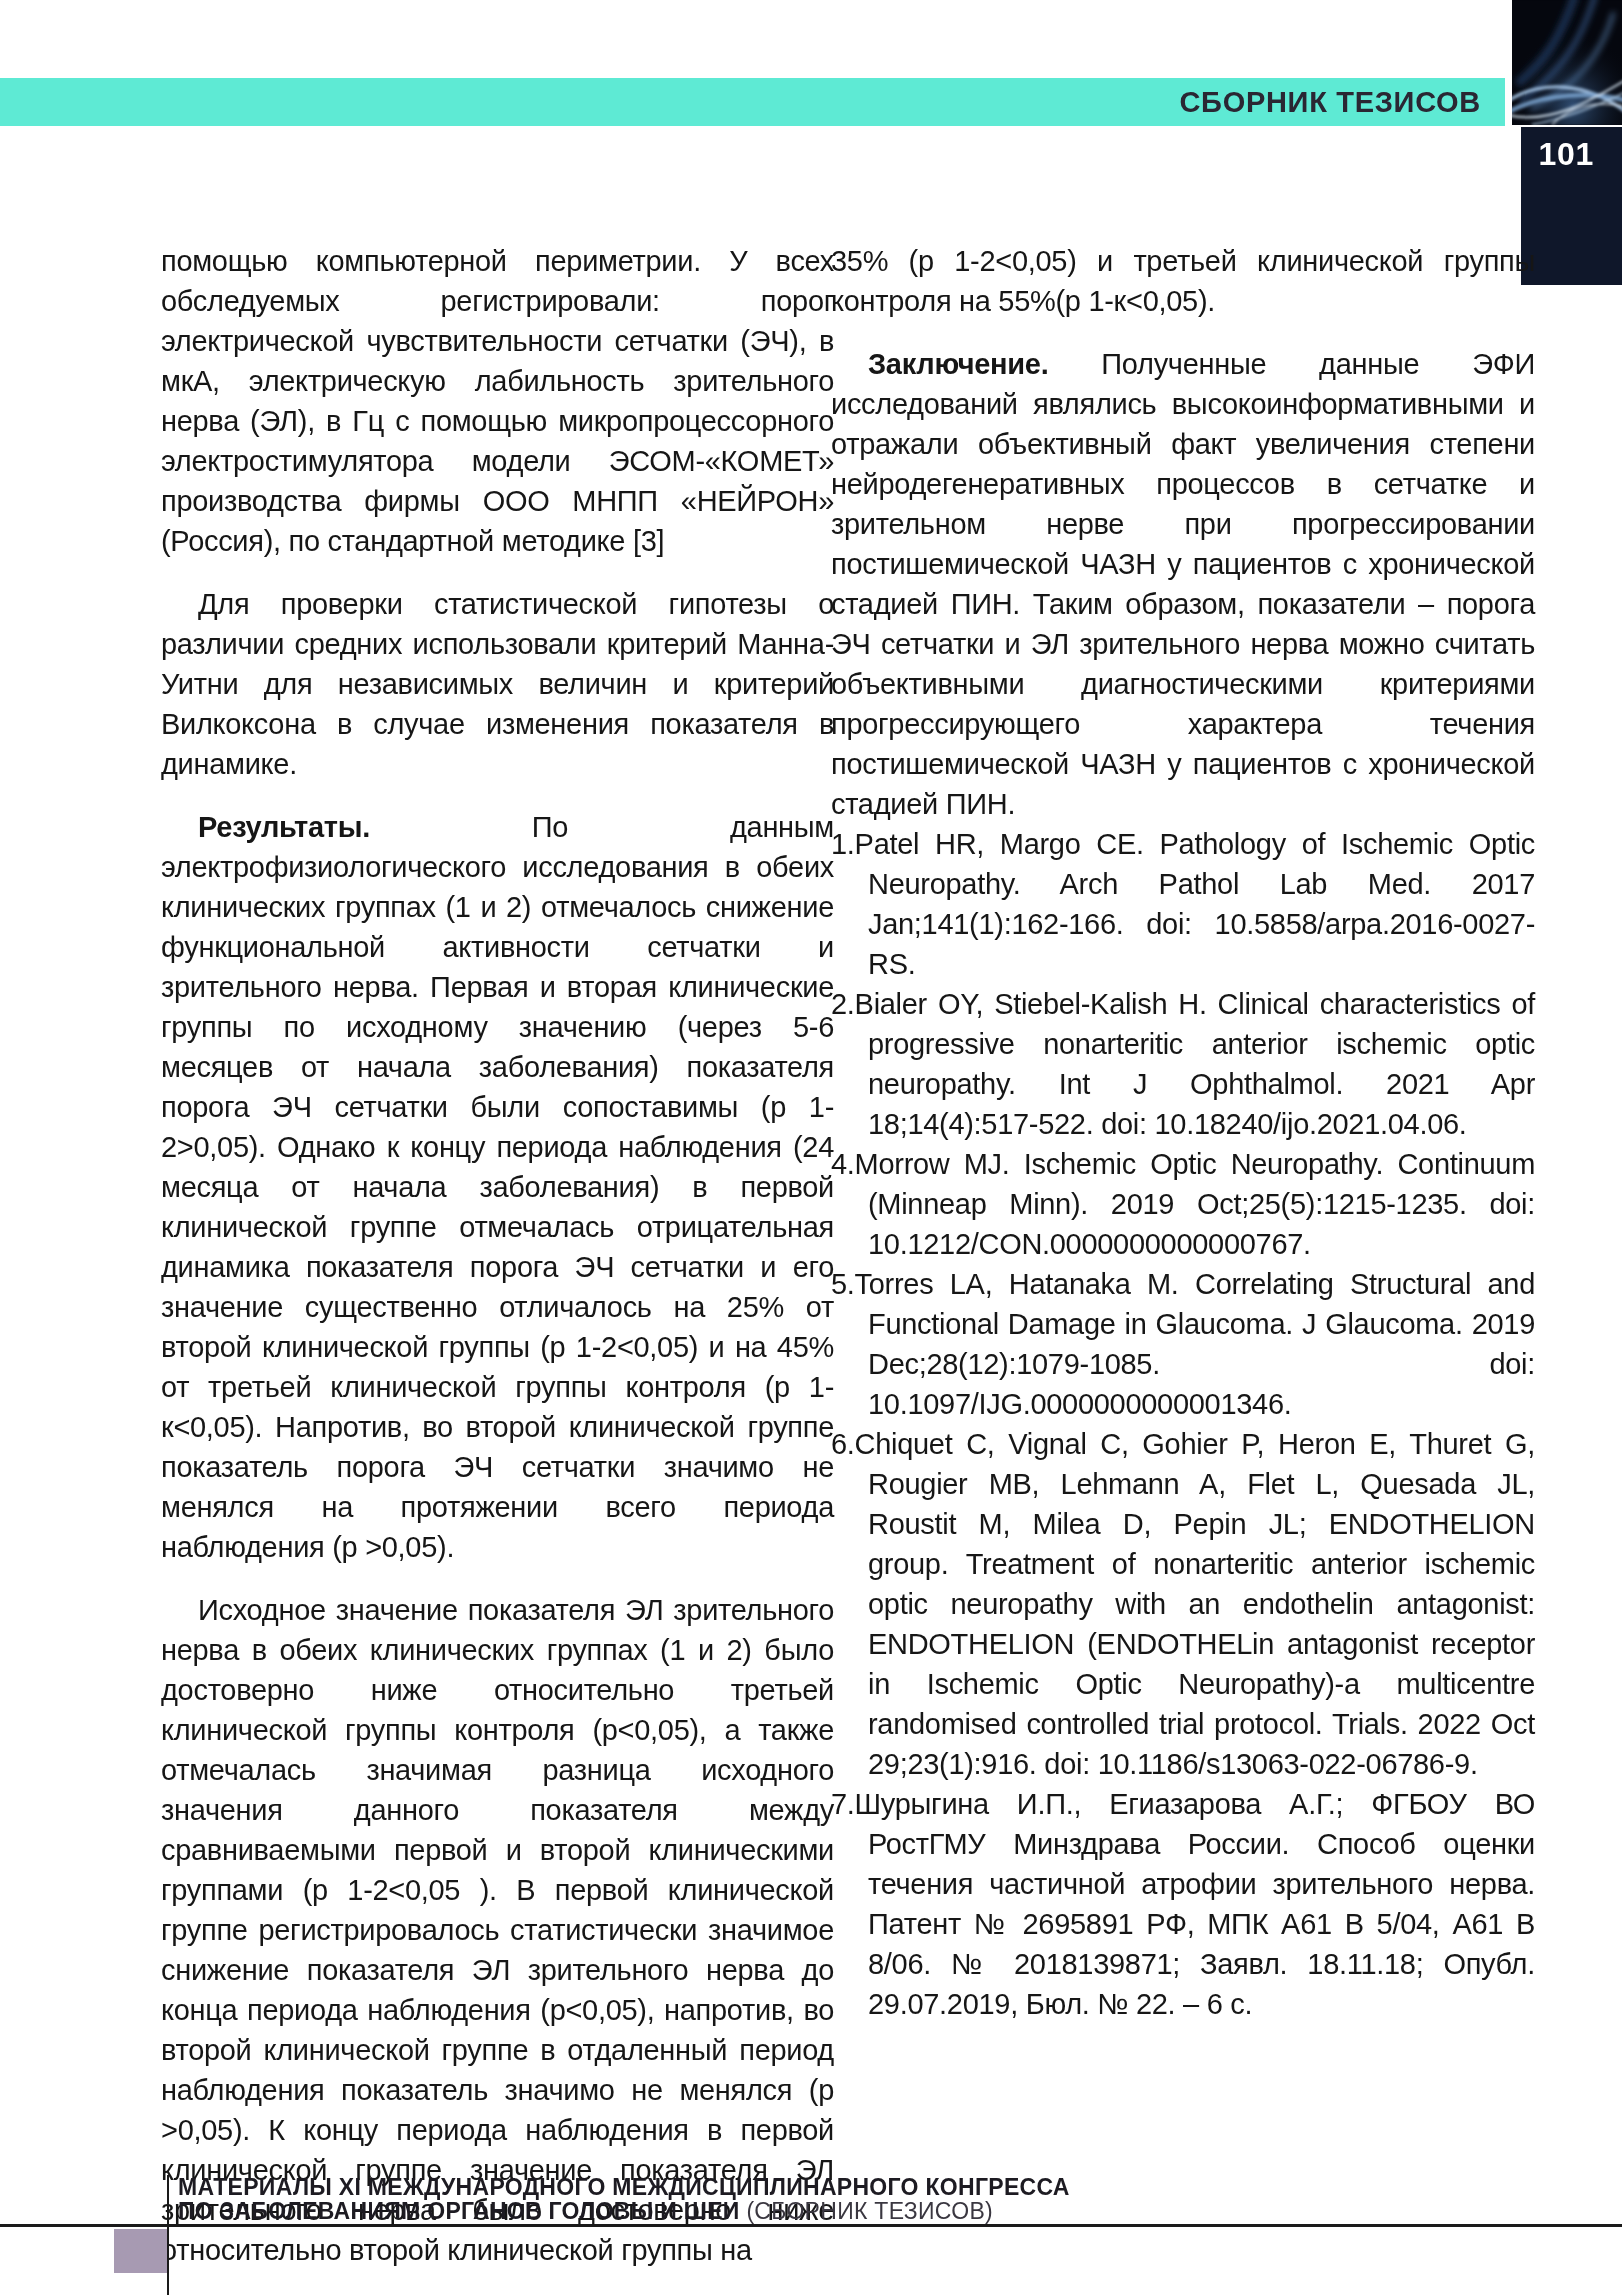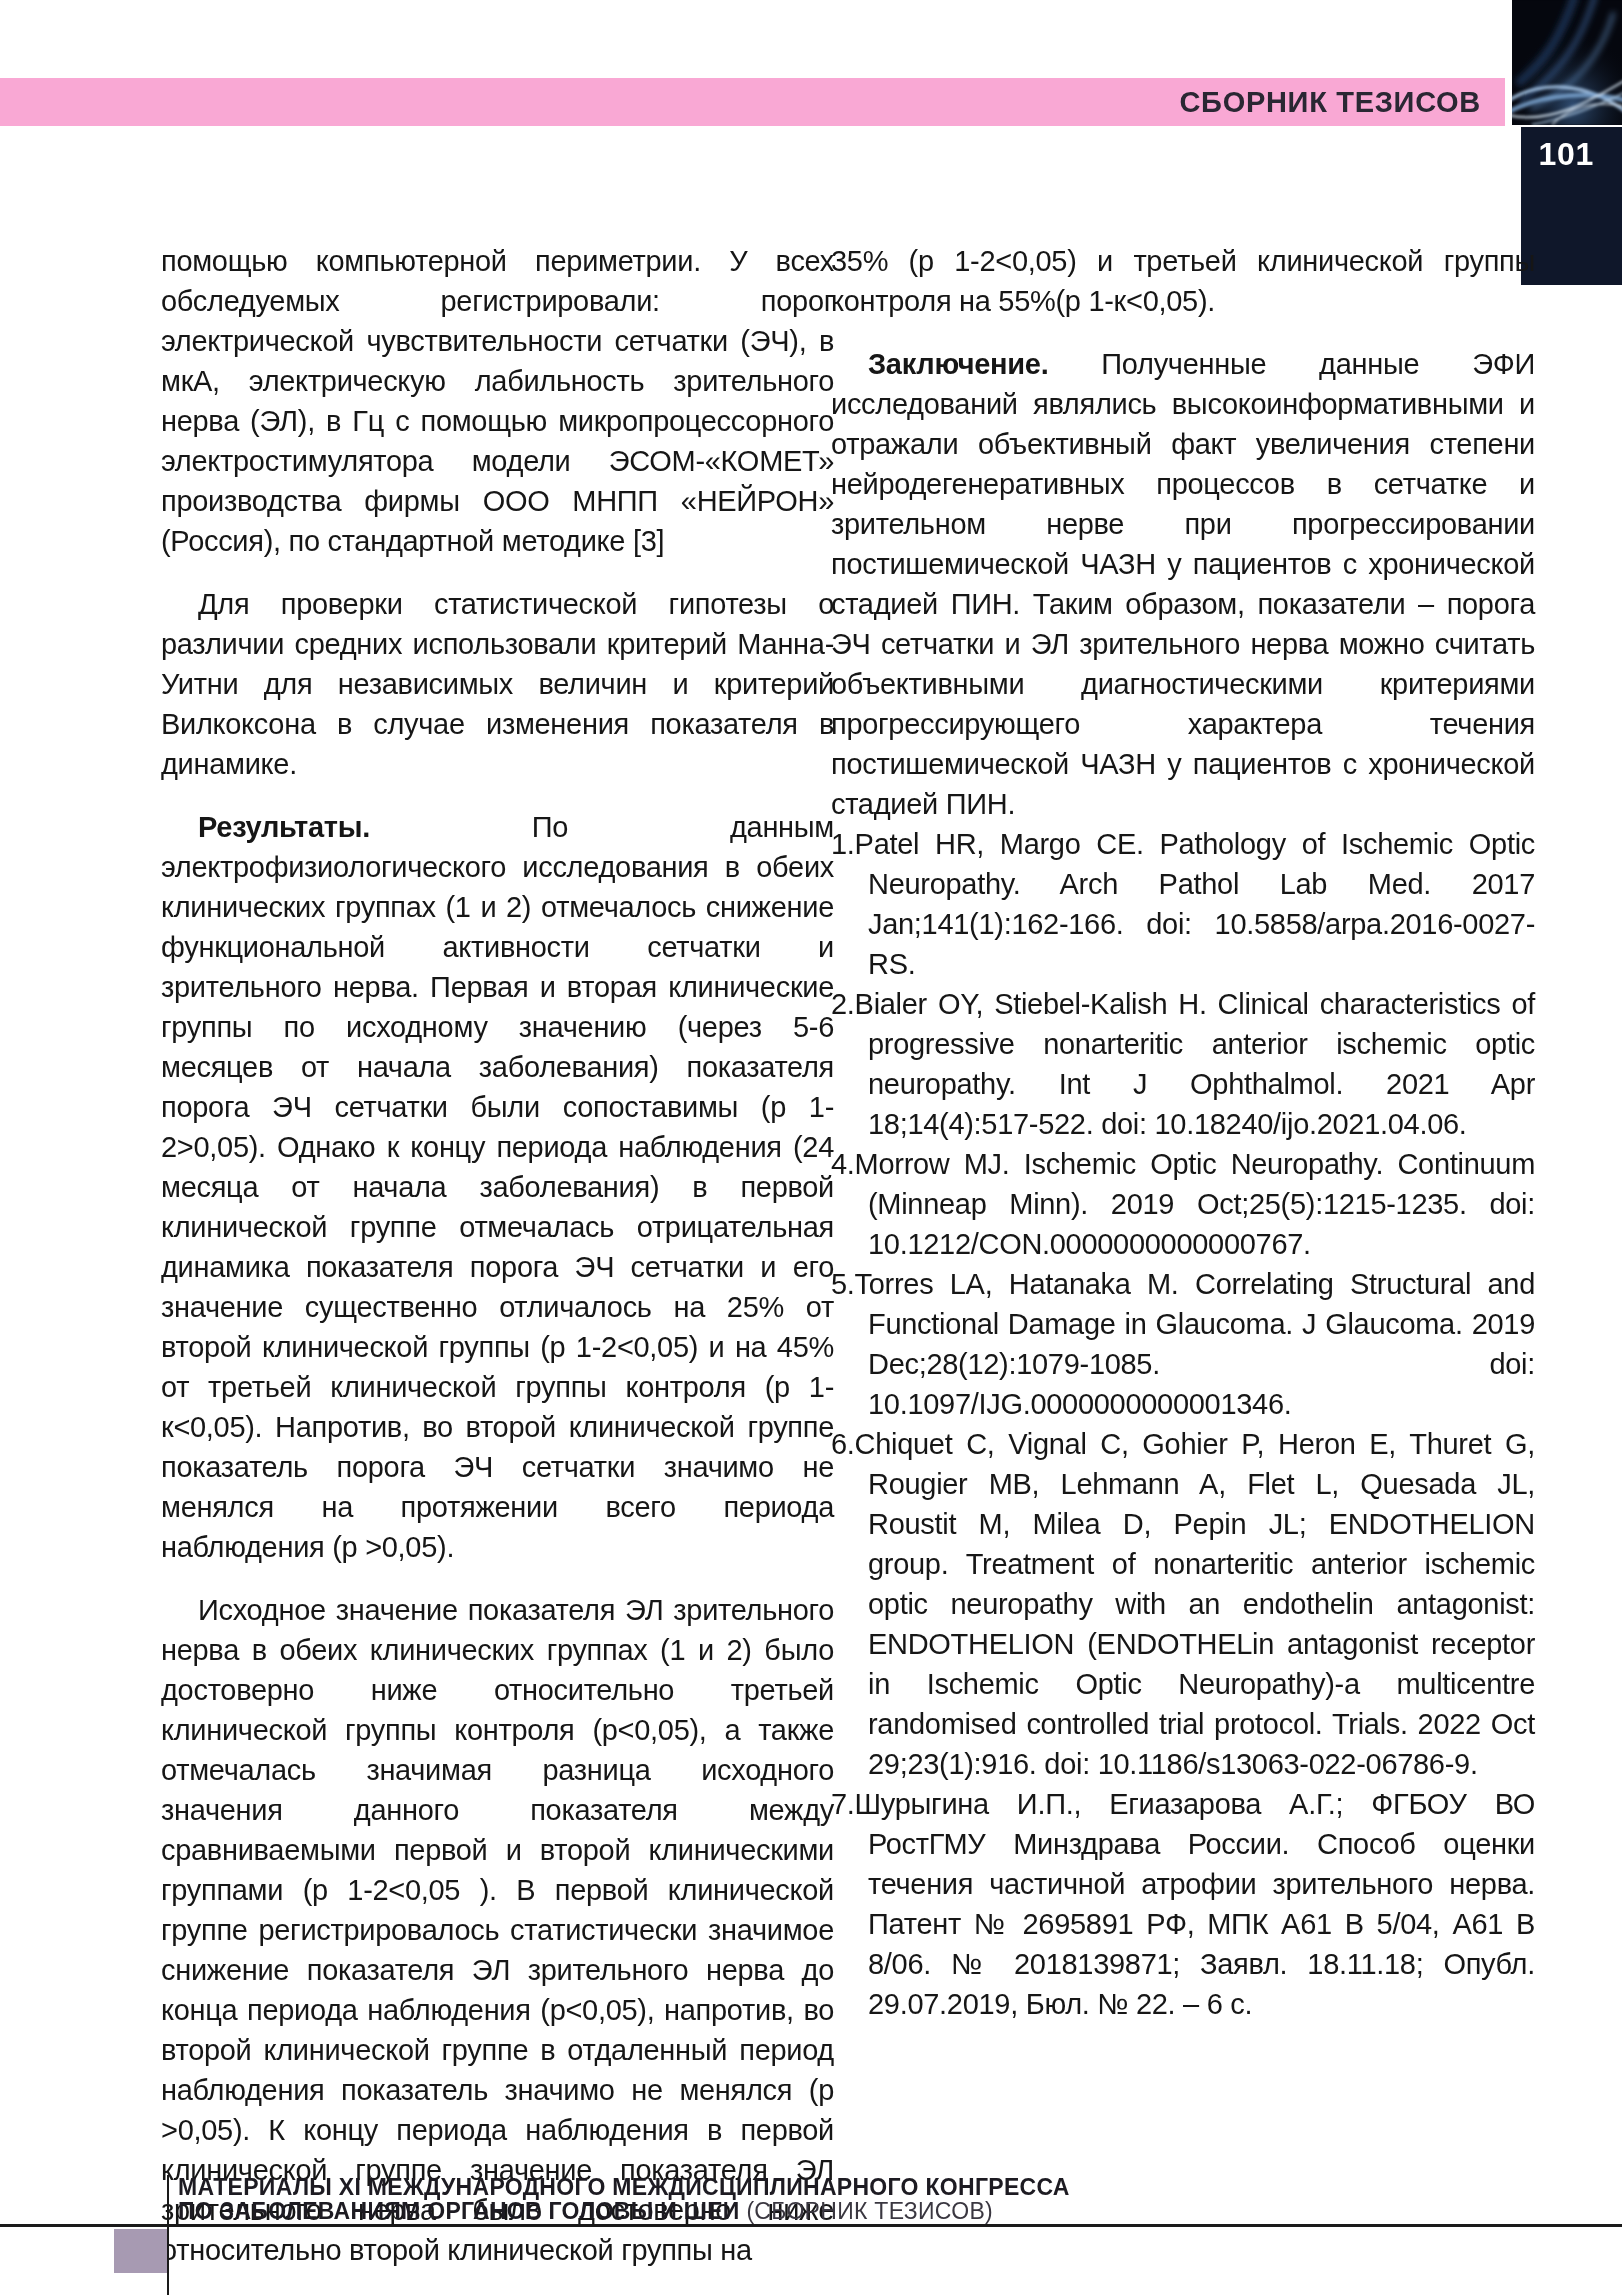--- a/index.html
+++ b/index.html
@@ -3,21 +3,21 @@
 <meta charset="utf-8">
 <style>
   html,body{margin:0;padding:0;}
   body{
     width:1623px;height:2295px;position:relative;background:#ffffff;
     font-family:"Liberation Sans","DejaVu Sans",sans-serif;color:#161616;
     overflow:hidden;
   }
   .banner{
     position:absolute;left:0;top:78px;width:1505px;height:48px;
-    background:#f9a8d4;display:flex;align-items:center;justify-content:flex-end;
+    background:#5eead4;display:flex;align-items:center;justify-content:flex-end;
     padding-right:24px;box-sizing:border-box;
   }
   .banner-text{
     font-weight:bold;font-size:29px;letter-spacing:0.7px;color:#2a2733;
   }
   .cover{
     position:absolute;left:1512px;top:0;width:111px;height:125px;overflow:hidden;
     background:#05070e;
   }
   .pagenum-box{

